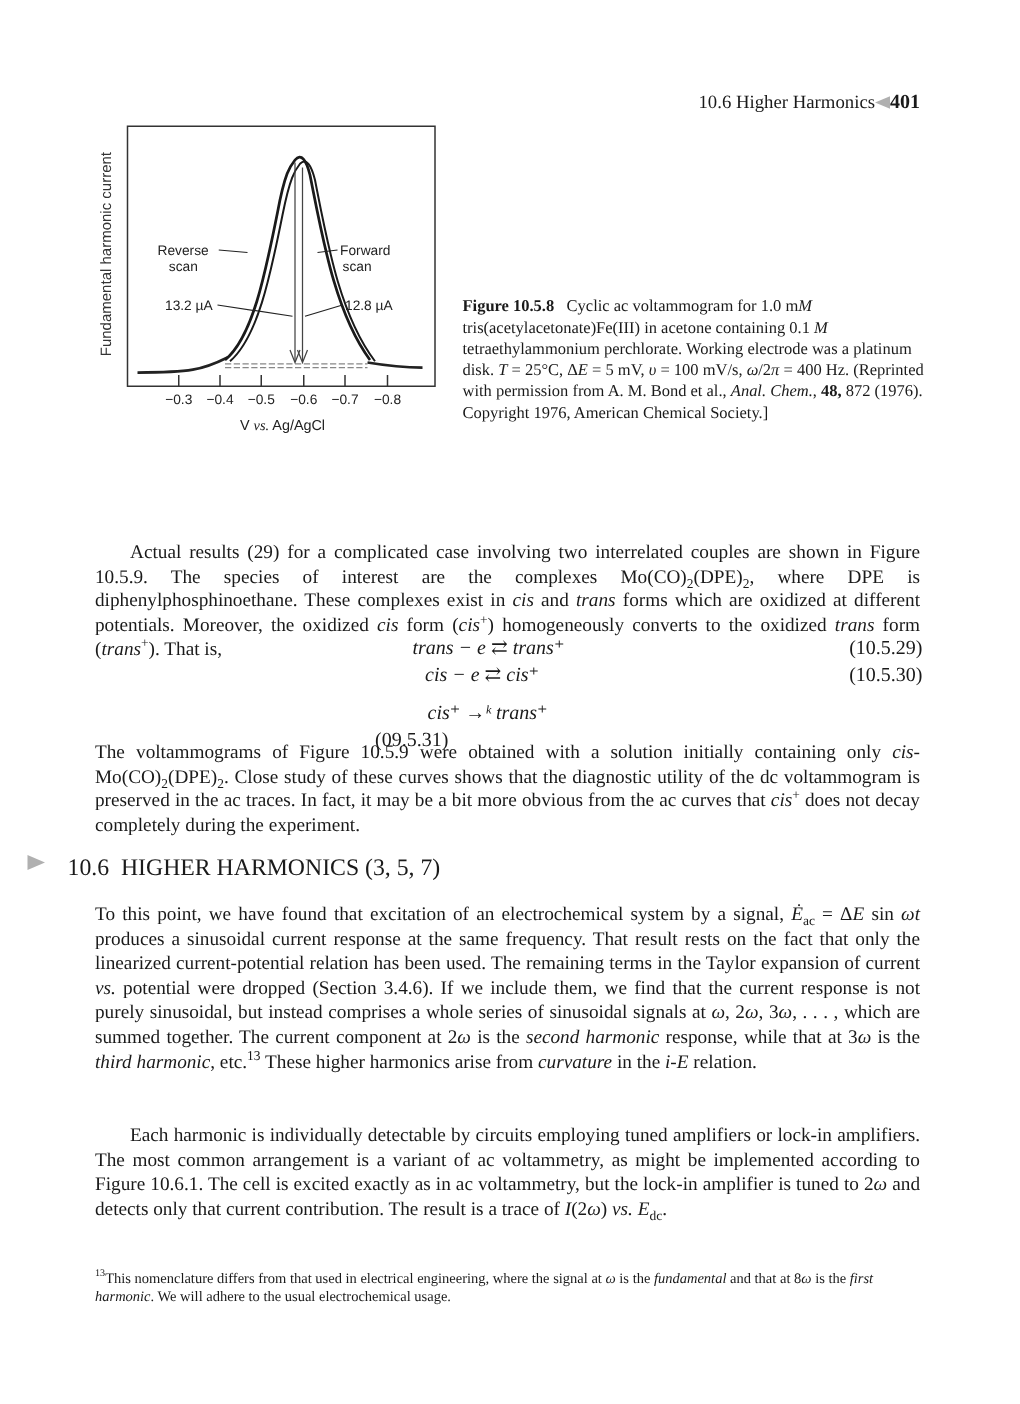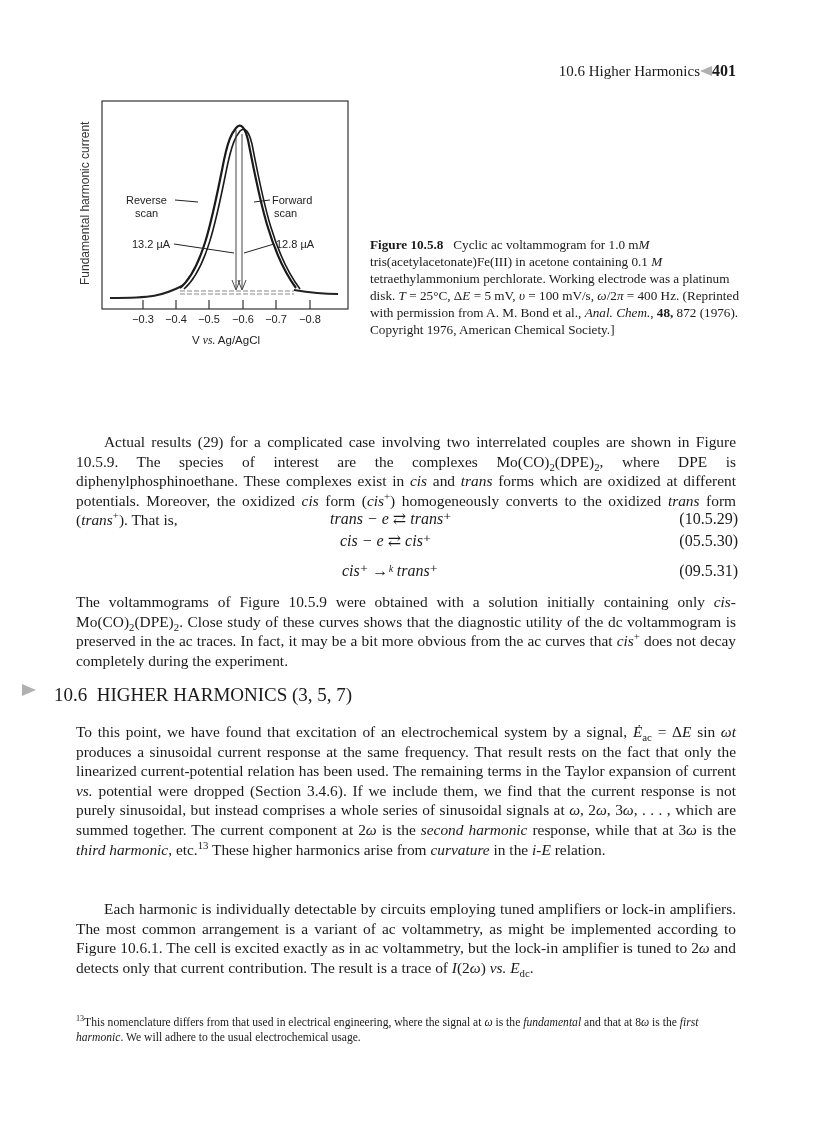--- a/index.html
+++ b/index.html
@@ -1,18 +1,18 @@
 <!DOCTYPE html>
 <html><head>
 <meta charset="utf-8">
 <style>
   html, body { margin: 0; padding: 0; background: #ffffff; }
   body { width: 816px; height: 1123px; position: relative; overflow: hidden; color: #1a1a1a; font-family: "Liberation Serif", "DejaVu Serif", serif; }
   .abs { position: absolute; }
-  .running-head { top: 62px; right: 80px; font-size: 15px; display: flex; align-items: center; }
+  .running-head { top: 73px; right: 80px; font-size: 15px; display: flex; align-items: center; }
   .running-head .pagenum { font-weight: bold; font-size: 16px; }
   .tri-left { width: 0; height: 0; border-top: 5px solid transparent; border-bottom: 5px solid transparent; border-right: 12px solid #b0b0b0; display: inline-block; }
   .tri-right { width: 0; height: 0; border-top: 6px solid transparent; border-bottom: 6px solid transparent; border-left: 14px solid #b0b0b0; display: inline-block; }
   .figure { left: 62px; top: 100px; width: 300px; height: 275px; }
   .figure svg { display: block; }
   .chart-text { font-family: "Liberation Sans", "DejaVu Sans", sans-serif; }
   .caption { left: 370px; top: 236px; width: 370px; font-size: 13.2px; line-height: 17px; }
   .caption b { font-weight: bold; }
   .para { left: 76px; width: 660px; font-size: 15.4px; line-height: 19.6px; text-align: justify; }
   .para.indent { text-indent: 28px; }
@@ -101,23 +101,23 @@
   <span>Actual results (29) for a complicated case involving two interrelated couples are shown in Figure 10.5.9. The species of interest are the complexes Mo(CO)</span><sub>2</sub><span>(DPE)</span><sub>2</sub><span>, where DPE is diphenylphosphinoethane. These complexes exist in </span><i>cis</i><span> and </span><i>trans</i><span> forms which are oxidized at different potentials. Moreover, the oxidized </span><i>cis</i><span> form (</span><i>cis</i><sup>+</sup><span>) homogeneously converts to the oxidized </span><i>trans</i><span> form (</span><i>trans</i><sup>+</sup><span>). That is,</span>
 </div>
 
 <div class="abs eq-block" style="top:508px;">
   <div class="eq-row">
     <span class="lhs" style="padding-left:30px;">trans − e ⇄ trans⁺</span>
     <span class="num">(10.5.29)</span>
   </div>
   <div class="eq-row">
     <span class="lhs" style="padding-left:40px;">cis − e ⇄ cis⁺</span>
-    <span class="num">(05.5.30)</span>
+    <span class="num">(10.5.30)</span>
   </div>
-  <div class="eq-row" style="margin-top:8px;">
+  <div class="eq-row" style="margin-top:8px;flex-direction:column;">
     <span class="lhs" style="padding-left:42px;">cis⁺ →ᵏ trans⁺</span>
     <span class="num">(09.5.31)</span>
   </div>
 </div>
 
 <div class="abs para" style="top:592px;">
   <span>The voltammograms of Figure 10.5.9 were obtained with a solution initially containing only </span><i>cis</i><span>-Mo(CO)</span><sub>2</sub><span>(DPE)</span><sub>2</sub><span>. Close study of these curves shows that the diagnostic utility of the dc voltammogram is preserved in the ac traces. In fact, it may be a bit more obvious from the ac curves that </span><i>cis</i><sup>+</sup><span> does not decay completely during the experiment.</span>
 </div>
 
 <div class="abs section-head">

